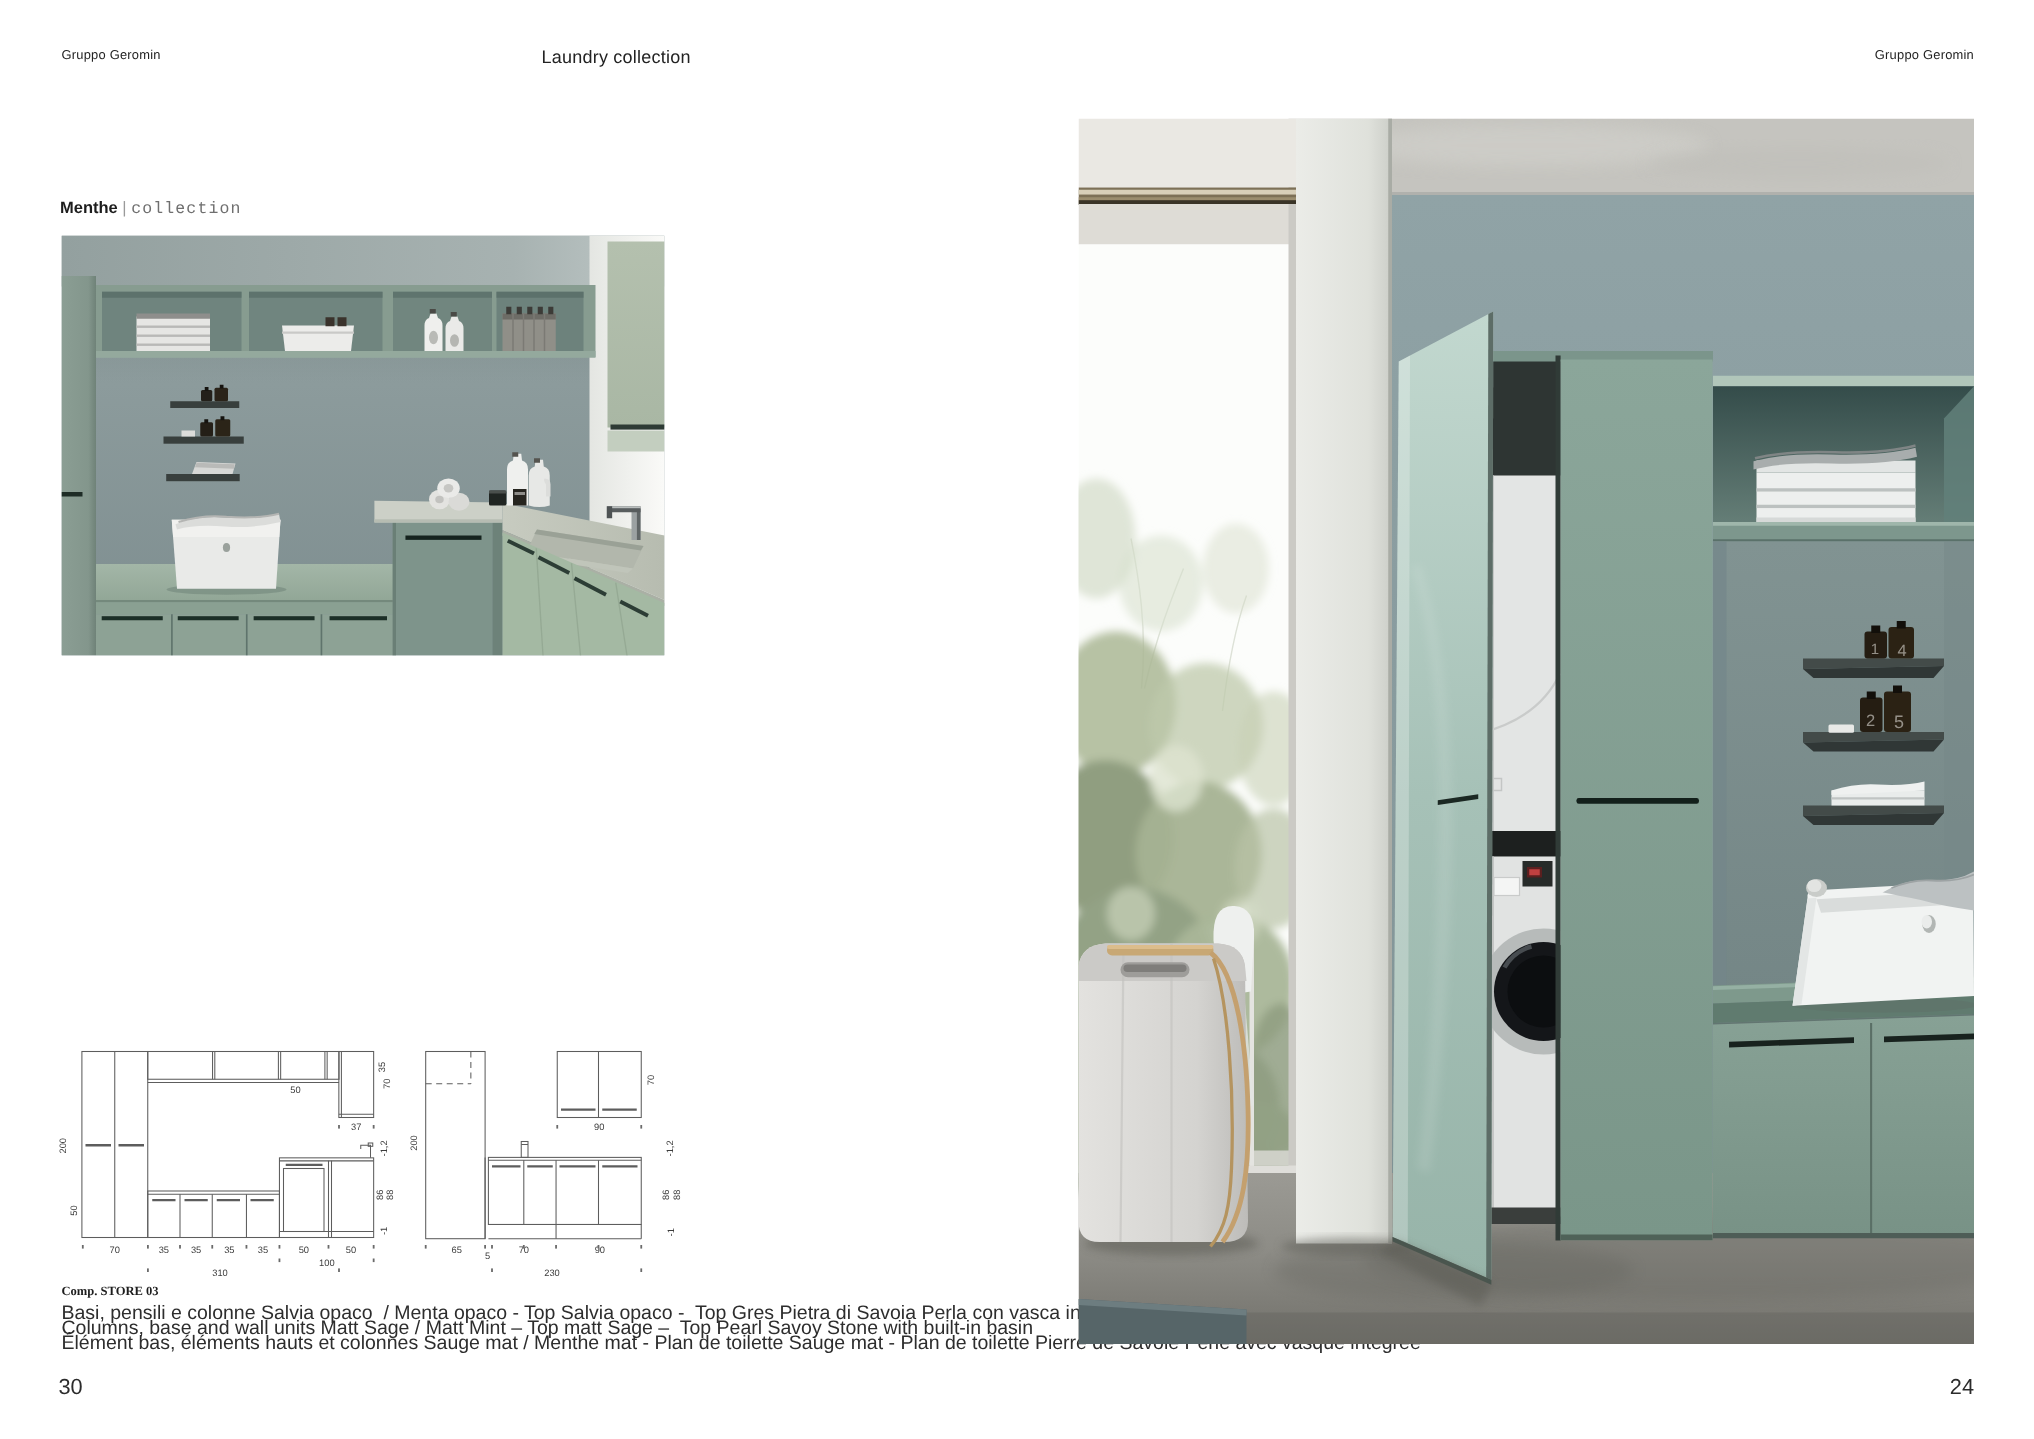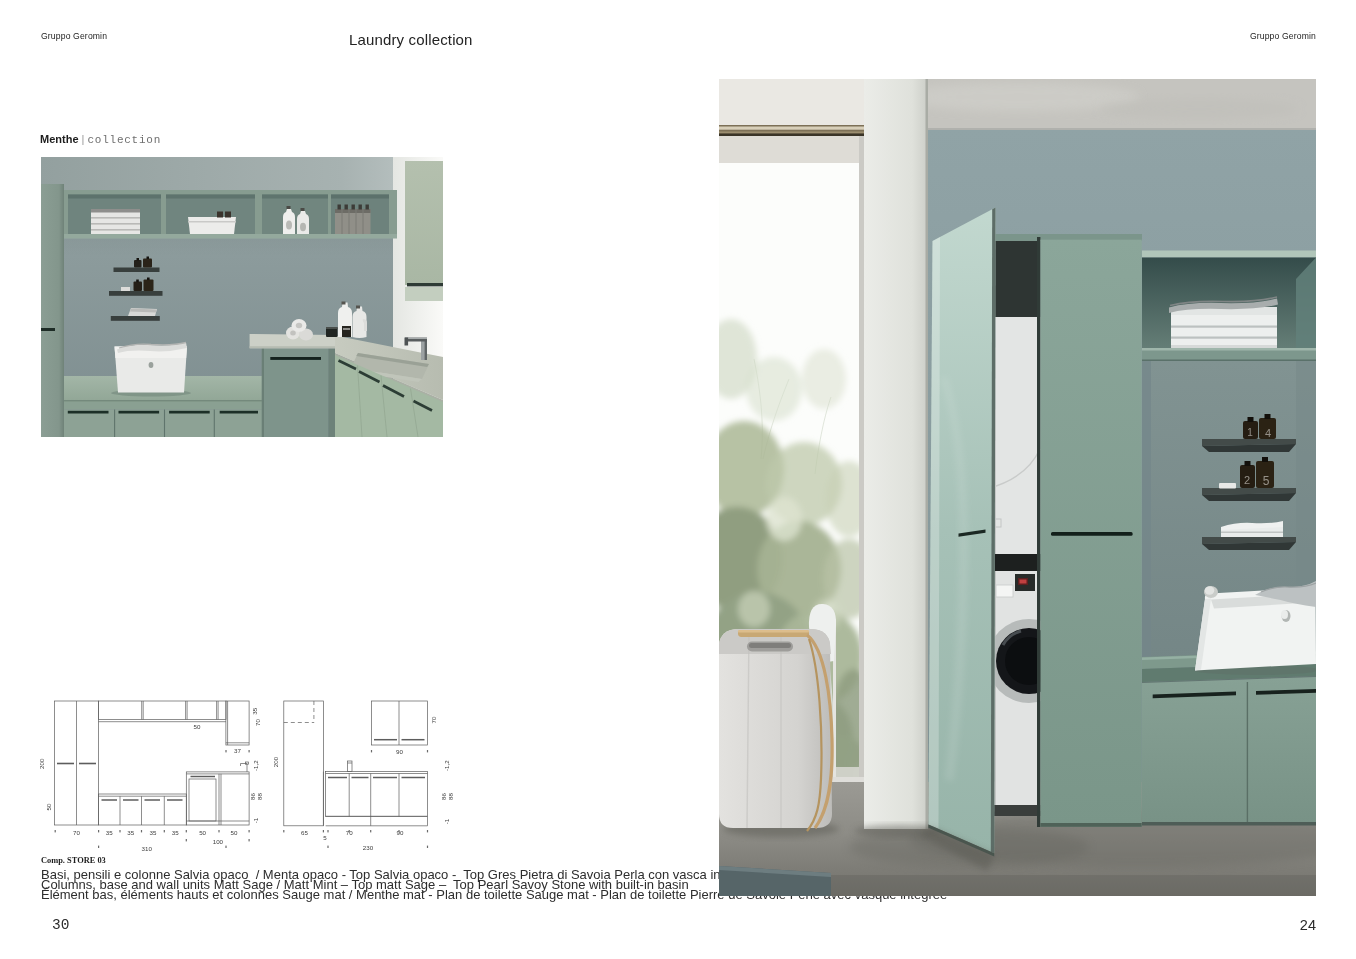--- a/index.html
+++ b/index.html
@@ -5,21 +5,21 @@
   html,body{margin:0;padding:0;background:#ffffff;}
   body{width:1356px;height:959px;position:relative;overflow:hidden;
        font-family:"Liberation Sans",sans-serif;}
   .abs{position:absolute;}
 </style>
 </head>
 <body>
 
 <div class="abs" style="left:41px;top:31px;font-size:8.6px;color:#232323;letter-spacing:.15px;">Gruppo Geromin</div>
 
-<div class="abs" style="left:349px;top:31px;font-size:15px;color:#232323;letter-spacing:.15px;">Laundry collection</div>
+<div class="abs" style="left:361px;top:31px;font-size:12px;color:#232323;letter-spacing:.15px;">Laundry collection</div>
 
 <div class="abs" style="right:40px;top:31px;font-size:8.6px;color:#232323;letter-spacing:.15px;">Gruppo Geromin</div>
 
 <div class="abs" style="left:40px;top:133px;font-size:11px;color:#1d1d1d;"><b>Menthe</b> <span style="color:#9a9a9a;">|</span> <span style="color:#6f6f6f;letter-spacing:.75px;font-family:Liberation Mono, monospace;">collection</span></div>
 
 <div id="photoL" class="abs" style="left:41px;top:157px;width:402px;height:280px;">
 <svg width="402" height="280" viewBox="0 0 402 280" xmlns="http://www.w3.org/2000/svg">
 <defs>
 <linearGradient id="LwallG" x1="0" y1="0" x2="0" y2="1">
  <stop offset="0" stop-color="#a0acac"></stop>
@@ -404,21 +404,21 @@
 </div>
 
 <div class="abs" style="left:41px;top:856px;font-size:8.4px;font-weight:bold;color:#1d1d1d;font-family:Liberation Serif, serif;">Comp. STORE 03</div>
 
 <div class="abs" style="left:41px;top:869.5px;font-size:13px;color:#2d2d2d;line-height:10.3px;white-space:nowrap;">
 Basi, pensili e colonne Salvia opaco&nbsp; / Menta opaco - Top Salvia opaco -&nbsp; Top Gres Pietra di Savoia Perla con vasca integrata<br>
 Columns, base and wall units Matt Sage / Matt Mint – Top matt Sage –&nbsp; Top Pearl Savoy Stone with built-in basin<br>
 Élément bas, éléments hauts et colonnes Sauge mat / Menthe mat - Plan de toilette Sauge mat - Plan de toilette Pierre de Savoie Perle avec vasque intégrée
 </div>
 
-<div class="abs" style="left:52px;top:917px;font-size:14.5px;color:#2b2b2b;font-family:Liberation Mono, monospace;">30</div>
+<div class="abs" style="left:39px;top:917px;font-size:14.5px;color:#2b2b2b;">30</div>
 
 <div class="abs" style="right:40px;top:917px;font-size:14.5px;color:#2b2b2b;">24</div>
 
 <div id="photoR" class="abs" style="left:719px;top:79px;width:597px;height:817px;">
 <svg width="597" height="817" viewBox="0 0 597 817" xmlns="http://www.w3.org/2000/svg">
 <defs>
 <linearGradient id="RwallG" x1="0" y1="0" x2="0" y2="1">
  <stop offset="0" stop-color="#90a3a6"></stop>
           <stop offset="0.6" stop-color="#86999c"></stop>
           <stop offset="1" stop-color="#7d9092"></stop>

